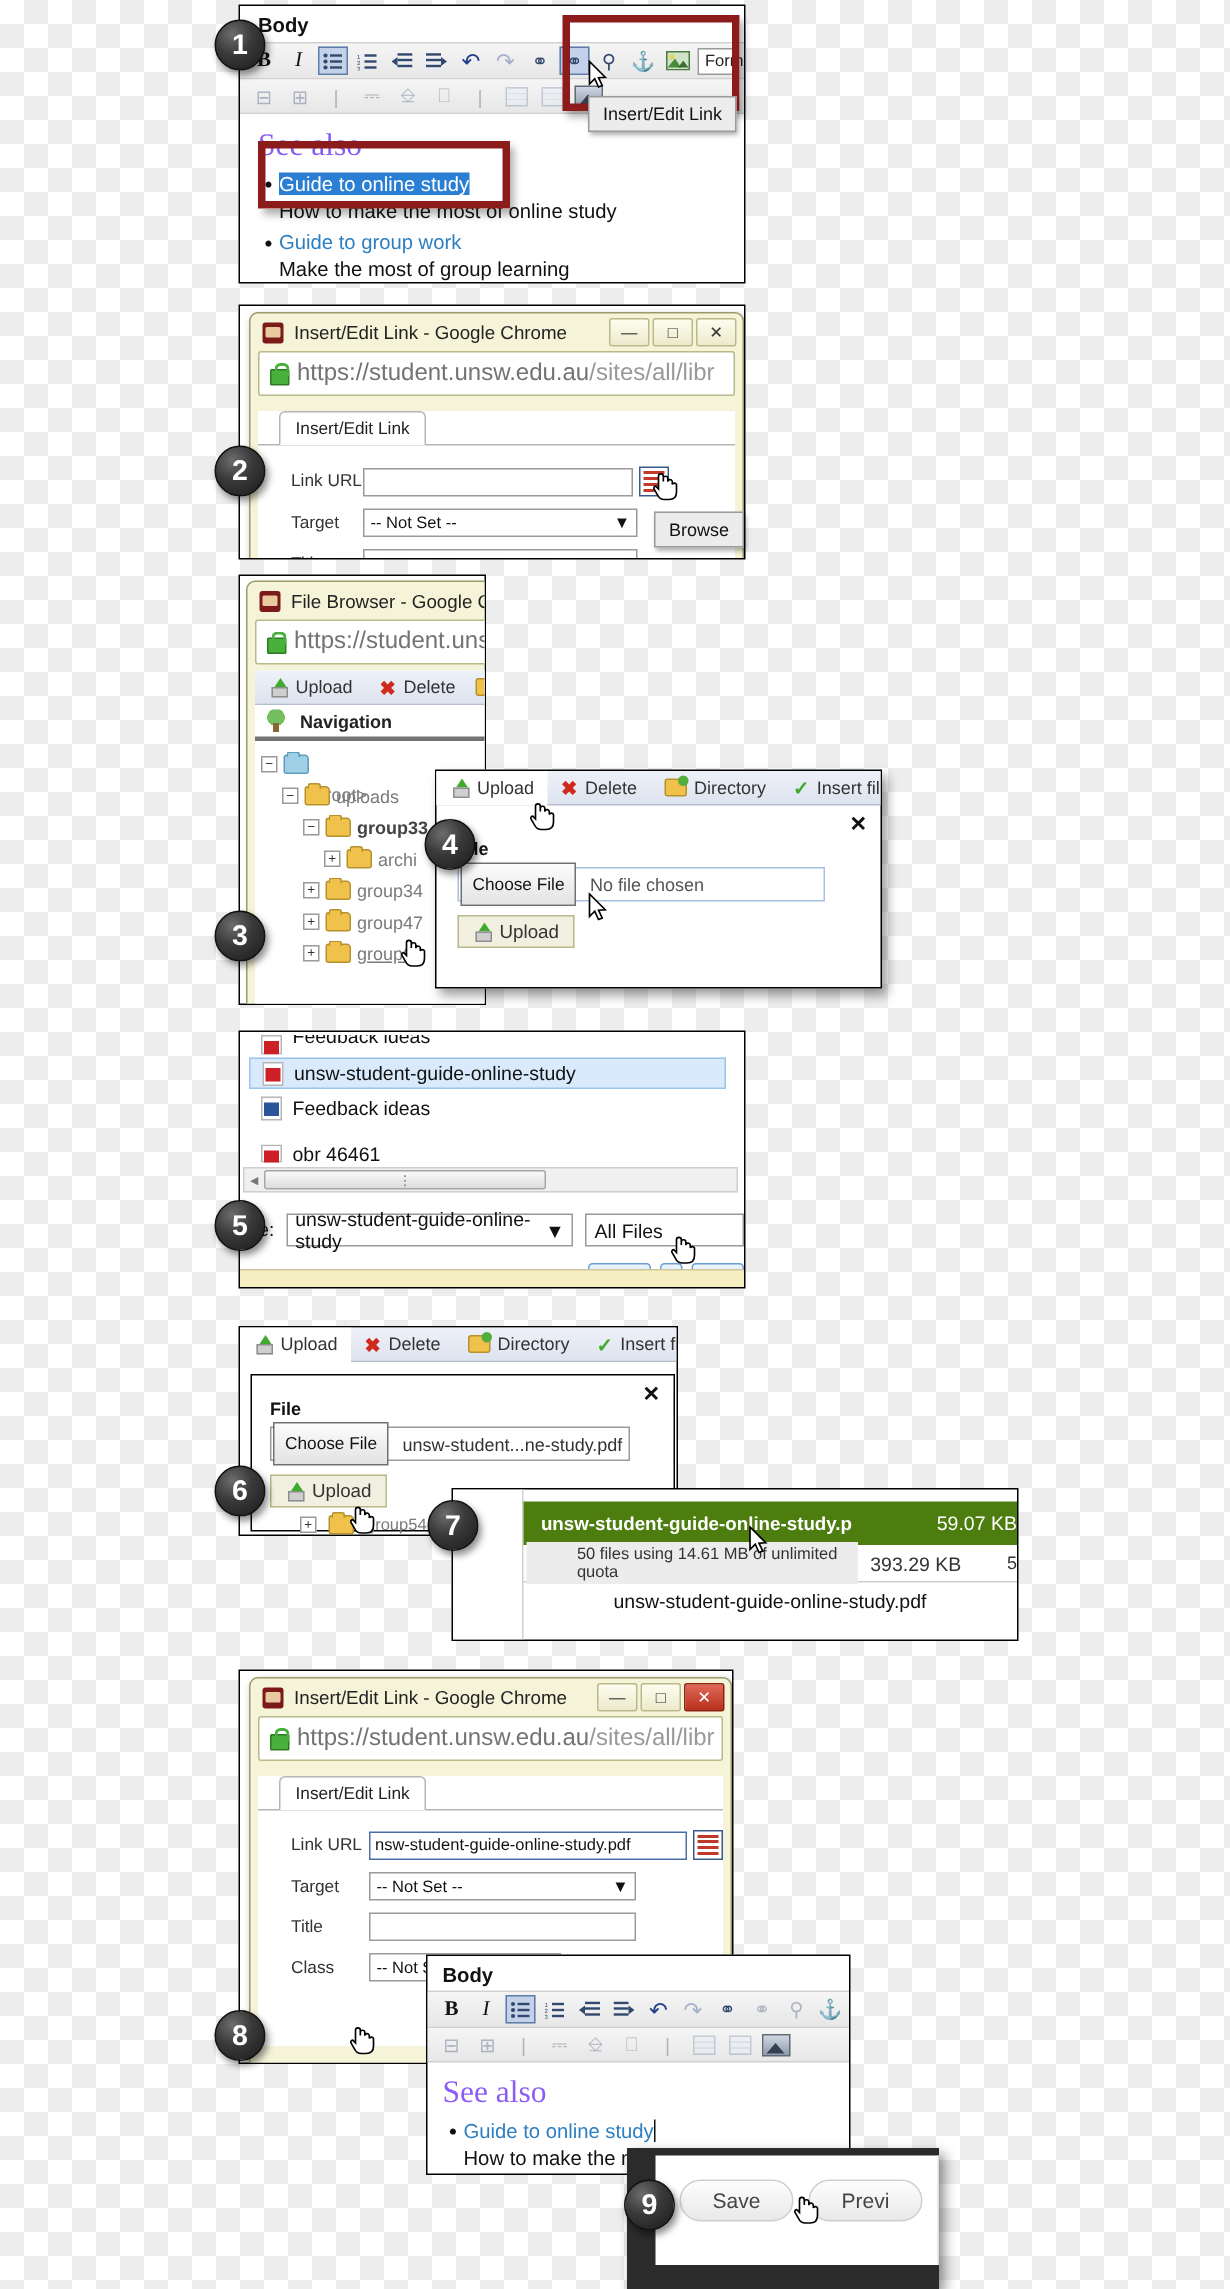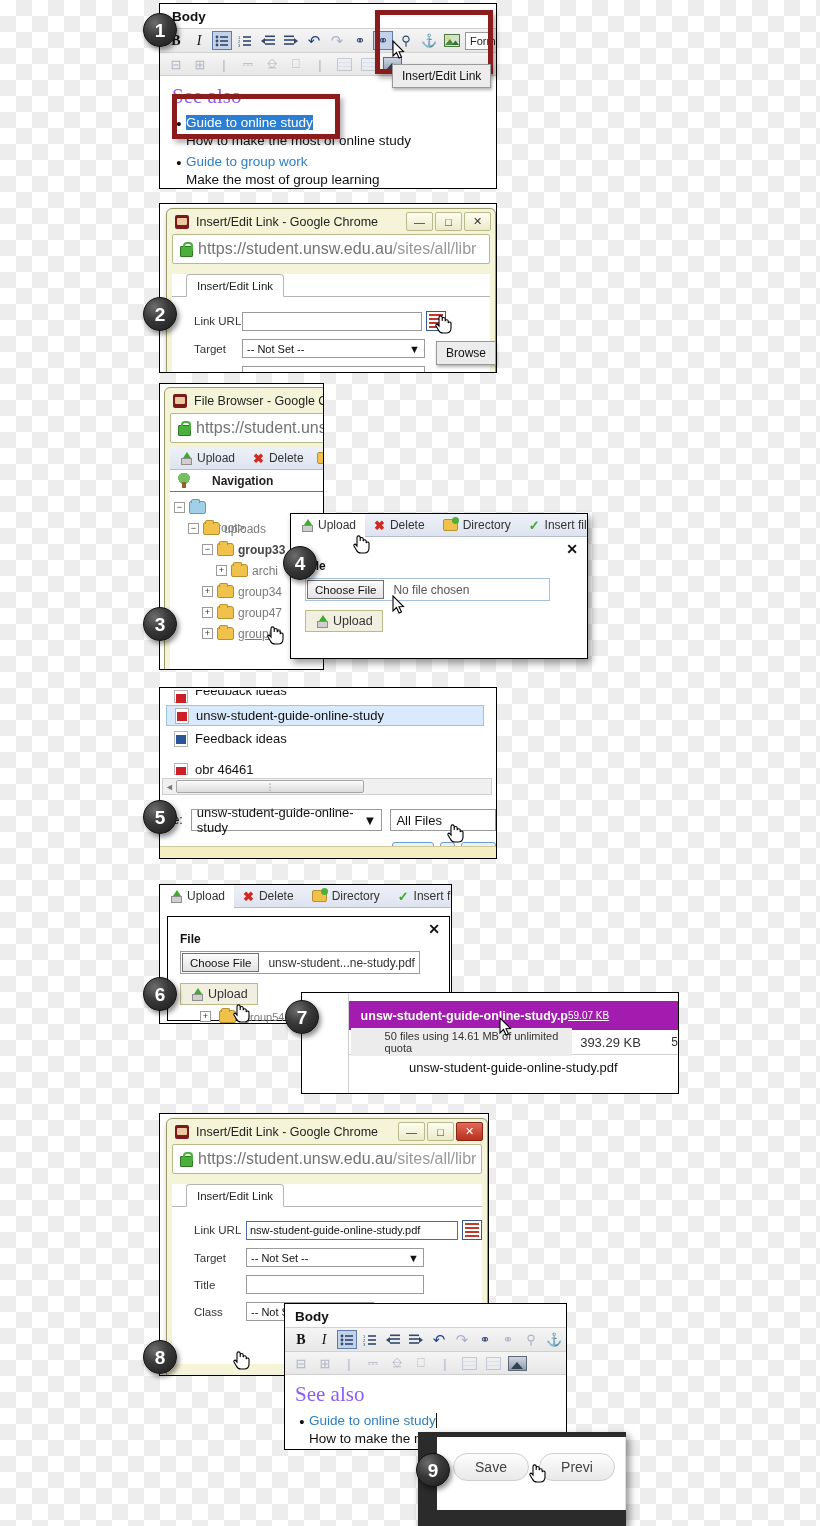--- a/index.html
+++ b/index.html
@@ -85,38 +85,38 @@
   .li .dot { width:14px; flex:none; text-align:center; color:#111; font-size:15px; line-height:18px;}
   .lnk { color:#2d7fc1; font-size:13.5px; }
   .lnk.sel { background:#2a7fd4; color:#fff; }
   .sub { font-size:13.5px; color:#111; padding-left:14px; }
 
   
   .fbtoolbar { background:linear-gradient(#eef1f8,#dde3ef); border-bottom:1px solid #b6bdcc;
                display:flex; align-items:center; height:23px; font-size:12px; color:#333; }
   .fbitem { display:flex;align-items:center; gap:5px; padding:0 9px; height:23px; white-space:nowrap; }
   .fbitem.active { background:#fff; }
-  .navhdr { display:flex;align-items:center;gap:20px;padding:3px 6px;font-weight:bold;font-size:12px;color:#222;
-            border-bottom:1px solid #737373; }
+  .navhdr { display:flex;align-items:center;gap:8px;padding:3px 6px;font-weight:bold;font-size:12px;color:#222;
+            border-bottom:3px solid #737373; }
   .tree { padding:5px 4px; font-size:12px; color:#444; }
   .trow { display:flex; align-items:center; height:21px; white-space:nowrap; }
   .exp { width:11px;height:11px;border:1px solid #9a9a9a;background:#fff;font-size:9px;line-height:9px;
          text-align:center;color:#333;margin-right:4px;flex:none;}
   .fold { width:17px;height:13px;margin-right:4px;flex:none;background:#f0c14b;border:1px solid #b5922e;border-radius:2px 3px 2px 2px;position:relative;}
   .fold.blue{background:#9fd0e8;border-color:#5d9dbb;}
   .fold:after{content:"";position:absolute;left:1px;top:-3px;width:7px;height:3px;background:#f0c14b;border:1px solid #b5922e;border-bottom:none;border-radius:2px 2px 0 0;}
   .fold.blue:after{background:#9fd0e8;border-color:#5d9dbb;}
 
   
   .updlg { position:absolute; background:#fff; border:1px solid #000; box-shadow:3px 4px 7px rgba(0,0,0,.4); }
   .udbody { padding:10px 14px 14px 14px; position:relative; }
   .udclose { position:absolute; right:9px; top:4px; font-weight:bold; font-size:14px; color:#111; }
   .udlabel { font-weight:bold; font-size:12px; color:#111; margin:12px 0 5px 0; }
   .filepick { display:flex; align-items:center; border:1px solid #a6c0e0; background:#fff; height:23px; }
-  .choosebtn { height:19px; margin:1px 2px 1px 1px; border:1px solid #707070; background:linear-gradient(#fcfcfc,#e3e3e3);
+  .choosebtn { height:29px; margin:1px 2px 1px 1px; border:1px solid #707070; background:linear-gradient(#fcfcfc,#e3e3e3);
                font-size:11.5px; padding:0 7px; display:flex;align-items:center;color:#111; }
   .fname { font-size:12px; color:#555; padding-left:7px; white-space:nowrap; overflow:hidden; }
   .upbtn { margin-top:9px; display:inline-flex; align-items:center; gap:5px; height:22px; padding:0 9px;
            border:1px solid #b9b98c; background:#f0efe0; font-size:12.5px; color:#333; }
 
   
   .upico { width:13px;height:13px;flex:none;position:relative; }
   .upico:before{content:"";position:absolute;left:4px;top:0;border-left:4.5px solid transparent;border-right:4.5px solid transparent;border-bottom:6px solid #3faa2e;}
   .upico:after{content:"";position:absolute;left:2px;bottom:0;width:9px;height:5px;background:#cfcfcf;border:1px solid #8e8e8e;}
   .xico { color:#d02a1e; font-weight:bold; font-size:13px; flex:none; }
@@ -136,21 +136,21 @@
   .hscroll { height:17px; background:#f0f0f0; border:1px solid #cfcfcf; display:flex; align-items:center; }
   .hthumb { height:13px; background:linear-gradient(#fbfbfb,#dcdcdc); border:1px solid #a6a6a6; border-radius:2px;
             display:flex;align-items:center;justify-content:center;font-size:9px;color:#777;}
   .combo { height:22px;border:1px solid #9a9a9a;background:#fff;display:flex;align-items:center;
            justify-content:space-between;padding:0 5px;font-size:13px;color:#111; }
   .obtn { height:25px; border:1px solid #6c9bd2; border-radius:3px; background:linear-gradient(#eaf4fd,#c5e0f7);
           display:flex;align-items:center;justify-content:center;font-size:13px;color:#111; }
 
   
   .f7row { display:flex; align-items:center; height:29px; font-size:13px; }
-  .f7row.sel { background:#a21caf; color:#fff; }
+  .f7row.sel { background:#4d7c0f; color:#fff;text-align:right; }
   .f7quota { font-size:11px; color:#333; background:#ececec; padding:2px 5px; }
 
   
   .darkpane { position:absolute; background:#2b2b2b; box-shadow:3px 4px 8px rgba(0,0,0,.45); }
   .savebtn { height:28px; border:1px solid #cfcfcf; border-radius:14px;
              background:linear-gradient(#fdfdfd,#e9e9e9); display:flex;align-items:center;justify-content:center;
              font-size:14px; color:#444; }
 
   
   .cur-arrow,.cur-hand { position:absolute; z-index:45; pointer-events:none; }
@@ -526,21 +526,21 @@
 </div>
 <div class="step" style="left:143px; top:977px;">6</div>
 
 <div class="panel bd" style="left:301px; top:992px; width:378px; height:102px; overflow:hidden; background:#fff;">
   <div style="display:flex;height:100%;">
     <div style="width:56px;border-right:1px solid #cfcfcf;background:#fff;"></div>
     <div style="flex:1;">
       <div style="height:8px;"></div>
       <div class="f7row sel">
         <span style="padding-left:12px;flex:1;font-weight:bold;font-size:12.5px;overflow:hidden;white-space:nowrap;">unsw-student-guide-online-study.p</span>
-        <span style="width:110px;font-size:10px;text-decoration:underline;">59.07 KB</span>
+        <span style="width:110px;font-size:13px;">59.07 KB</span>
       </div>
       <div class="f7row" style="height:24px;">
         <span class="f7quota" style="margin-left:2px;padding-left:34px;">50 files using 14.61 MB of unlimited quota</span>
         <span style="width:110px;font-size:13px;color:#333;padding-left:8px;">393.29 KB</span>
         <span style="font-size:12px;color:#333;">5</span>
       </div>
       <div style="text-align:center;font-size:10px;color:#777;letter-spacing:2px;"></div>
       <div style="border-top:1px solid #cfcfcf;text-align:center;font-size:13px;color:#111;padding-top:5px;">unsw-student-guide-online-study.pdf</div>
     </div>
   </div>

